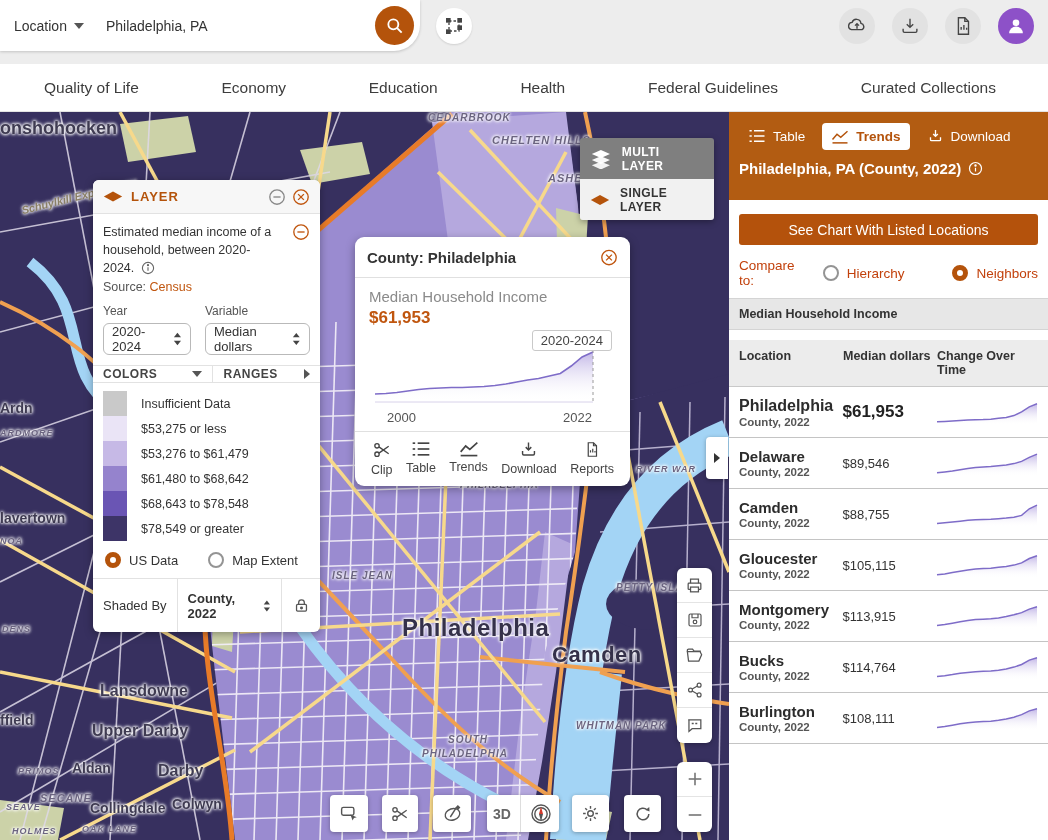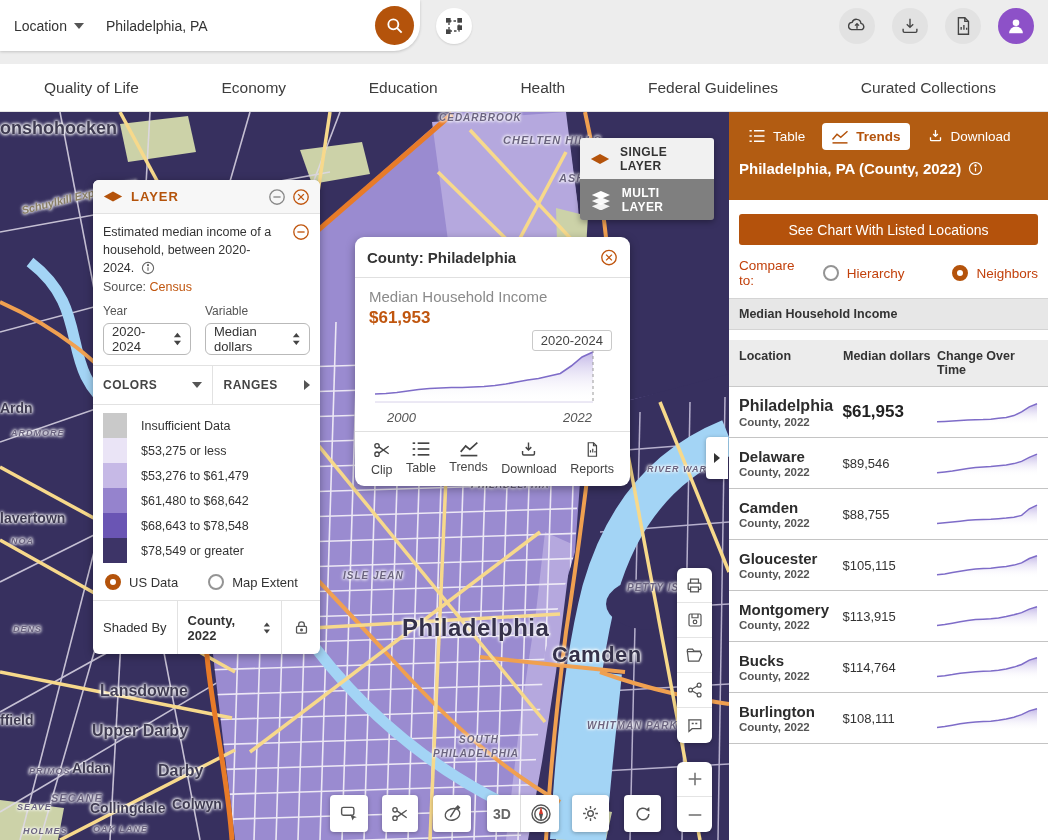--- a/index.html
+++ b/index.html
@@ -26,39 +26,39 @@
   .navbar { position:absolute; left:0; top:64px; width:1048px; height:48px; background:#fff;
             display:flex; align-items:center; justify-content:space-between; padding:0 52px 0 44px; border-bottom:1px solid #e3e3e3; }
   .nav-item { font-size:15.5px; color:#3d3d3d; cursor:pointer; white-space:nowrap; }
 
   
   .map { position:absolute; left:0; top:112px; width:729px; height:728px; background:#9a8bd0; overflow:hidden; }
   .maplabel { position:absolute; white-space:nowrap; font-weight:bold; pointer-events:none;
               text-shadow:0 0 3px #fff,0 0 3px #fff,0 0 4px #fff; }
   .lbl-town { color:#3f3b52; }
   .lbl-big  { color:#35314a; letter-spacing:.5px; }
-  .lbl-area { color:#6b6480; font-style:italic; letter-spacing:1px;margin-left:11px; }
+  .lbl-area { color:#6b6480; font-style:italic; letter-spacing:1px; }
   .lbl-road { color:#8a7f66; font-style:italic; }
 
   
   .layer-panel { position:absolute; left:93px; top:68px; width:227px; background:#fff; border-radius:6px;
                  box-shadow:0 2px 8px rgba(0,0,0,.35); font-size:12.5px; color:#333; }
   .lp-head { display:flex; align-items:center; height:34px; padding:0 10px; background:#f7f7f7;
              border-bottom:1px solid #e2e2e2; border-radius:6px 6px 0 0; }
   .lp-title { color:#b4530b; font-weight:bold; font-size:13px; letter-spacing:1px; margin-left:8px; flex:1; }
   .circ-btn { width:18px; height:18px; border-radius:50%; display:flex; align-items:center; justify-content:center; cursor:pointer; margin-left:6px; }
   .lp-desc { padding:9px 10px 0 10px; display:flex; gap:6px; }
   .lp-desc-text { line-height:1.45; width:178px; }
   .lp-source { padding:3px 10px 8px 10px; color:#555; }
   .lp-source a { color:#c0560f; text-decoration:none;text-align:right; }
   .lp-selects { display:flex; padding:2px 10px 10px 10px; gap:14px; }
   .sel-group label { display:block; color:#555; font-size:12px; margin-bottom:5px; }
   .fake-select { border:1px solid #b9b9b9; border-radius:6px; height:32px; display:flex; align-items:center;
                  justify-content:space-between; padding:0 8px; font-size:13px; color:#333; cursor:pointer; gap:6px; }
-  .colors-row { display:flex; border-top:1px solid #e2e2e2; border-bottom:1px solid #e2e2e2; height:40px; }
+  .colors-row { display:flex; border-top:1px solid #e2e2e2; border-bottom:1px solid #e2e2e2; height:18px; }
   .colors-cell { flex:1.15; display:flex; align-items:center; justify-content:space-between; padding:0 10px;
                  font-size:12px; font-weight:bold; color:#444; letter-spacing:.5px; cursor:pointer; border-right:1px solid #e2e2e2; }
   .ranges-cell { flex:1; display:flex; align-items:center; justify-content:space-between; padding:0 10px;
                  font-size:12px; font-weight:bold; color:#444; letter-spacing:.5px; cursor:pointer; }
   .tri-right { width:0; height:0; border-top:5px solid transparent; border-bottom:5px solid transparent; border-left:6px solid #555; }
   .legend { padding:8px 10px 2px 10px; }
   .legend-row { display:flex; align-items:center; height:25px; }
   .legend-swatch { width:24px; height:25px; flex:none; }
   .legend-label { margin-left:14px; color:#333; }
   .radio-row { display:flex; align-items:center; padding:9px 10px 10px 12px; gap:8px; font-size:13px; }
@@ -73,21 +73,21 @@
   .popup { position:absolute; left:355px; top:125px; width:275px; background:#fff; border-radius:9px;
            box-shadow:0 3px 10px rgba(0,0,0,.35); }
   .pp-head { display:flex; align-items:center; height:41px; padding:0 12px; border-bottom:1px solid #e0e0e0; }
   .pp-title { font-weight:bold; font-size:15px; color:#333; flex:1; }
   .pp-body { padding:10px 14px 4px 14px; }
   .pp-metric { color:#8a8a8a; font-size:15px; }
   .pp-value { color:#c0560f; font-weight:bold; font-size:17px; margin-top:3px; }
   .pp-chart { position:relative; margin-top:6px; height:76px; }
   .pp-tooltip { position:absolute; right:4px; top:-4px; background:#fff; border:1px solid #c9c9c9; border-radius:3px;
                 font-size:13px; color:#444; padding:2px 8px; }
-  .pp-xaxis { display:flex; justify-content:space-between; padding:0 24px 2px 18px; font-size:13px; color:#555;font-style:italic; }
+  .pp-xaxis { display:flex; justify-content:space-between; padding:0 24px 2px 18px; font-size:13px; color:#555; }
   .pp-actions { display:flex; justify-content:space-between; border-top:1px solid #e0e0e0; padding:8px 16px 9px 16px; }
   .pp-act { display:flex; flex-direction:column; align-items:center; gap:3px; font-size:12.5px; color:#444; cursor:pointer; }
 
   
   .layer-toggle { position:absolute; left:580px; top:26px; width:134px; border-radius:3px; overflow:hidden; box-shadow:0 2px 6px rgba(0,0,0,.35); }
   .lt-row { height:41px; display:flex; align-items:center; gap:10px; padding:0 10px; font-size:12px; font-weight:bold; letter-spacing:.4px; cursor:pointer; }
   .lt-single { background:#f1f1f1; color:#333; }
   .lt-multi { background:#7f7f7f; color:#fff; }
 
   
@@ -370,33 +370,33 @@
         <span class="maplabel lbl-area" style="left: 616px; top: 470px; font-size: 10px;">PETTY ISLA</span>
         <span class="maplabel lbl-area" style="left: 460px; top: 368px; font-size: 9px;">PHILADELPHIA</span>
         <span class="maplabel lbl-area" style="left: 636px; top: 352px; font-size: 9px;">RIVER WAR</span>
         <span class="maplabel lbl-area" style="left: 448px; top: 622px; font-size: 10px;">SOUTH</span>
         <span class="maplabel lbl-area" style="left: 422px; top: 636px; font-size: 10px;">PHILADELPHIA</span>
         <span class="maplabel lbl-area" style="left: 576px; top: 608px; font-size: 10px;">WHITMAN PARK</span>
       </div>
 
     
     <div class="layer-toggle">
-      <div class="lt-row lt-single">
-        <svg class="icon" width="22" height="14" viewBox="0 0 24 14">
-            <polygon points="12,1 23,7 12,13 1,7" fill="#b4530b"></polygon>
-          </svg>
-        <span>SINGLE LAYER</span>
-      </div>
       <div class="lt-row lt-multi">
         <svg class="icon" width="22" height="20" viewBox="0 0 24 20" fill="#fff">
             <polygon points="12,0 22,4.5 12,9 2,4.5"></polygon>
             <polygon points="12,7 22,11 12,15.5 2,11" opacity=".95"></polygon>
             <polygon points="12,13 22,17 12,21.5 2,17" opacity=".9"></polygon>
           </svg>
         <span>MULTI LAYER</span>
+      </div>
+      <div class="lt-row lt-single">
+        <svg class="icon" width="22" height="14" viewBox="0 0 24 14">
+            <polygon points="12,1 23,7 12,13 1,7" fill="#b4530b"></polygon>
+          </svg>
+        <span>SINGLE LAYER</span>
       </div>
     </div>
 
     
     <div class="layer-panel">
       <div class="lp-head">
         <svg class="icon" width="20" height="13" viewBox="0 0 24 14">
             <polygon points="12,1 23,7 12,13 1,7" fill="#b4530b"></polygon>
           </svg>
         <div class="lp-title">LAYER</div>

